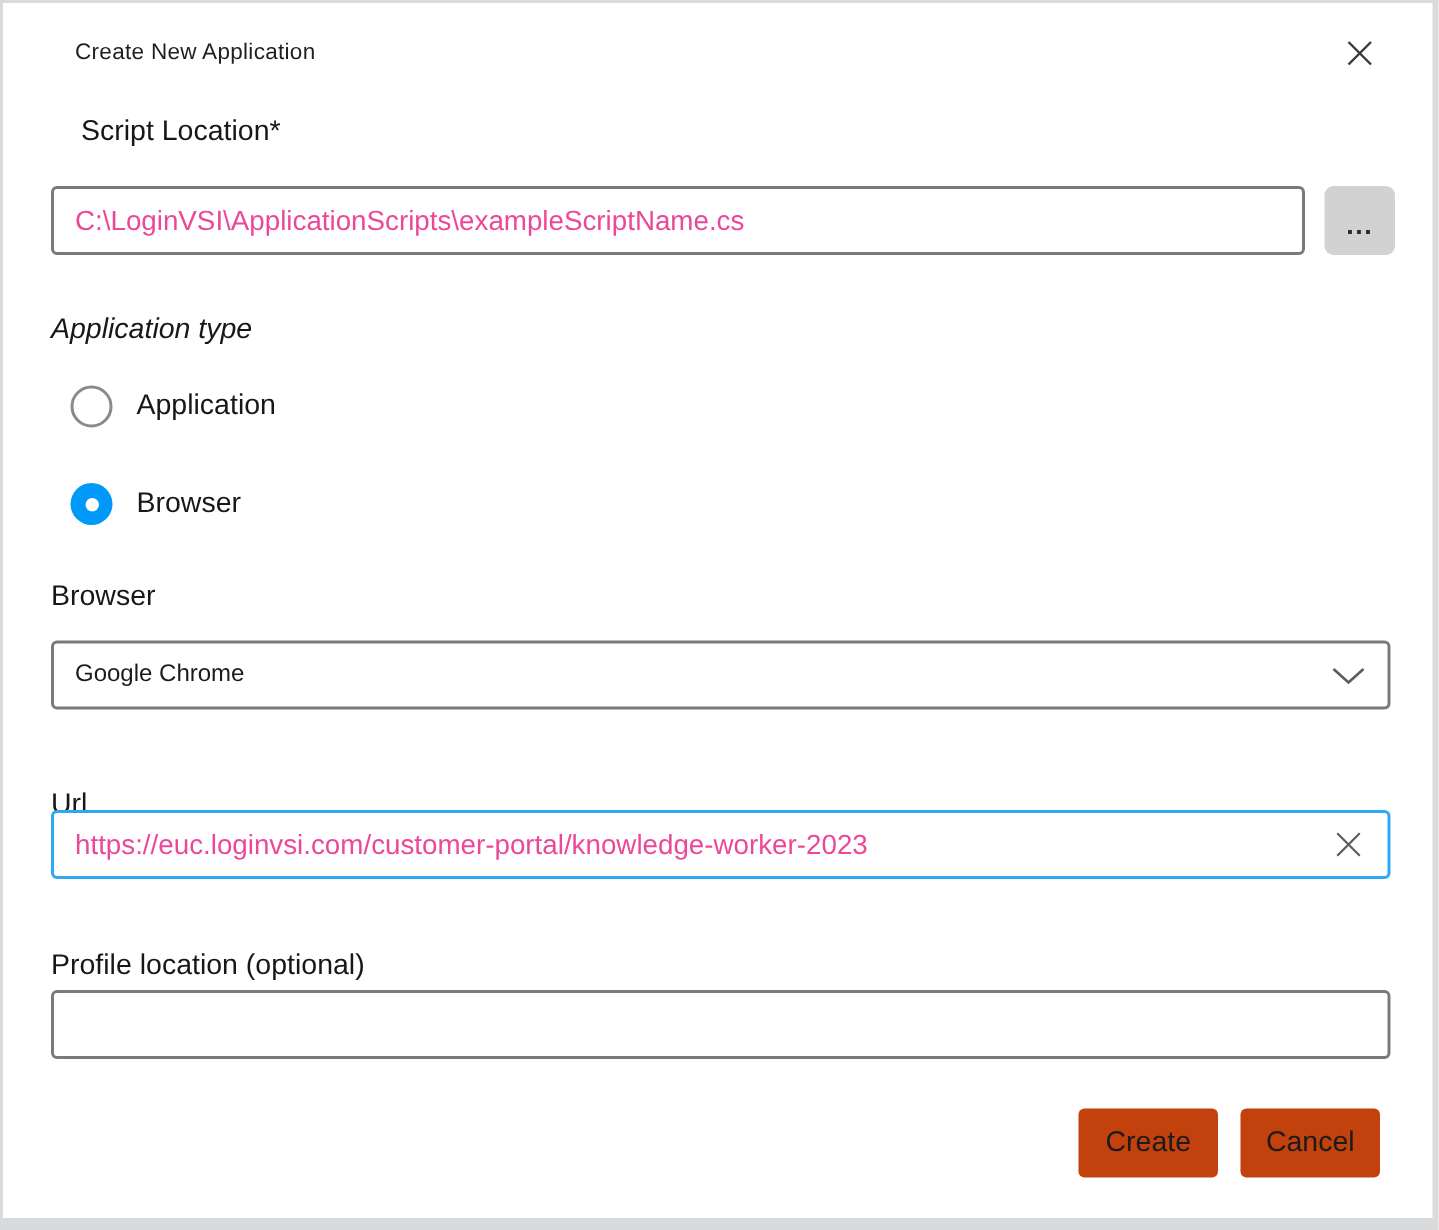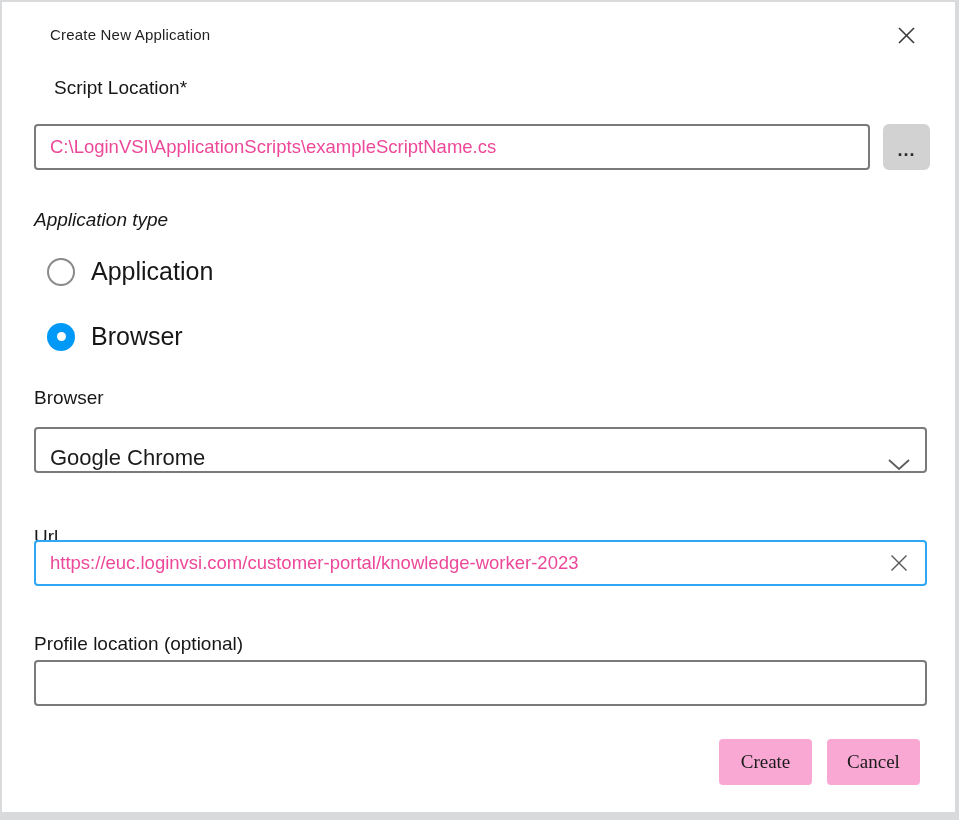--- a/index.html
+++ b/index.html
@@ -79,31 +79,31 @@
   .radio-circle.selected {
     background: #0099f7;
     display: flex; align-items: center; justify-content: center;
   }
   .radio-circle.selected::after {
     content: "";
     width: 9px; height: 9px;
     background: #ffffff;
     border-radius: 50%;
   }
-  .radio-label { font-size: 25px; color: #171717; }
+  .radio-label { font-size: 19px; color: #171717; }
 
   .select-control {
     left: 32px; top: 425px;
     width: 893px; height: 46px;
     border: 2px solid #7a7a7a;
     border-radius: 4px;
     background: #ffffff;
-    display: flex; align-items: flex-end;
+    display: flex; align-items: center;
     padding: 0 14px;
-    font-size: 22px;
+    font-size: 16px;
     color: #1b1b1b;
     cursor: pointer;
   }
   .select-control .select-value { flex: 1; }
 
   .url-wrap {
     left: 32px; top: 538px;
     width: 893px; height: 46px;
   }
   .url-wrap input {
@@ -113,23 +113,23 @@
   .clear-button {
     position: absolute;
     right: 10px; top: 5px;
     width: 36px; height: 36px;
     background: transparent; border: none; cursor: pointer;
     display: flex; align-items: center; justify-content: center;
   }
 
   .action-button {
     width: 93px; height: 46px;
-    background: #f9a8d4;
+    background: #c2410c;
     border: none; border-radius: 4px;
-    font-family: Liberation Serif, serif;
+    font-family: Liberation Sans, sans-serif;
     font-size: 19px;
     color: #1b1b1b;
     cursor: pointer;
   }
   .create-button { left: 717px; top: 737px; }
   .cancel-button { left: 825px; top: 737px; }
 
   svg { display: block; }
 </style>
 </head>

